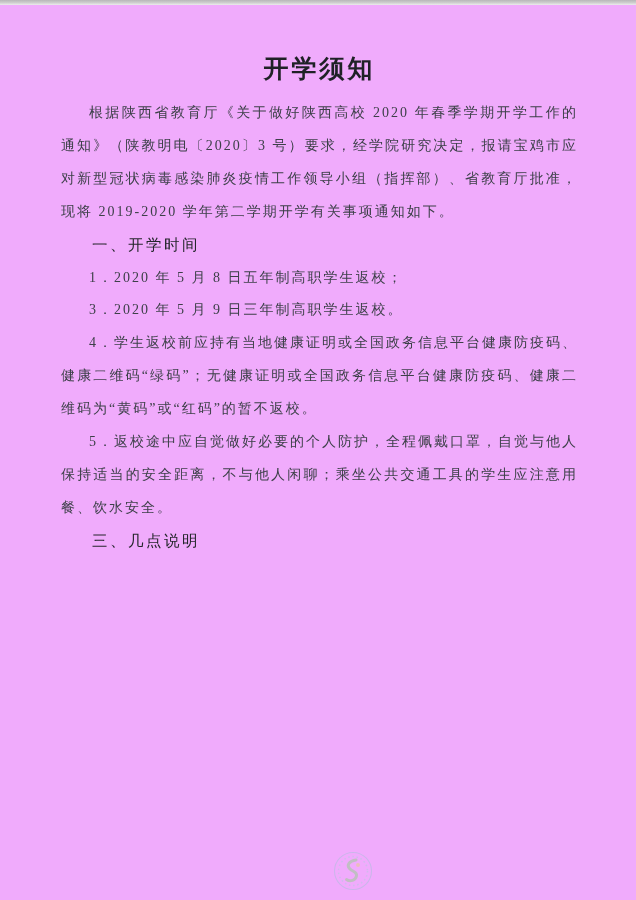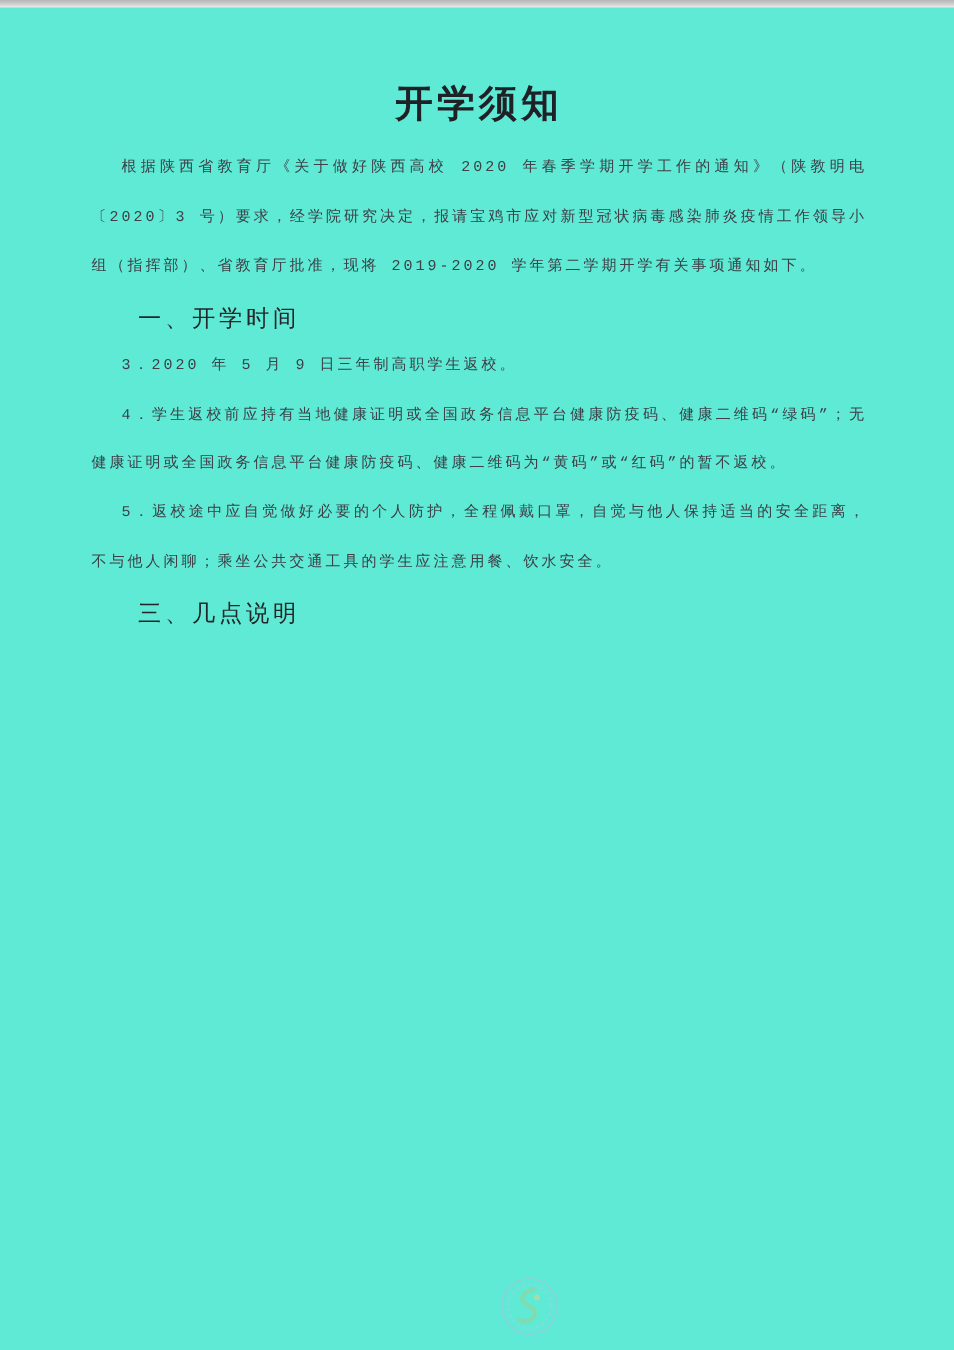--- a/index.html
+++ b/index.html
@@ -2,21 +2,21 @@
 <html><head>
 <meta charset="utf-8">
 <style>
   * { margin: 0; padding: 0; box-sizing: border-box; }
   html, body { background: #ffffff; }
 
   .page {
     position: relative;
     width: 636px;
     height: 900px;
-    background: #5eead4;
+    background: #f0abfc;
     overflow: hidden;
     font-family: "DejaVu Serif", "Liberation Serif", serif;
   }
 
   .top-strip {
     position: absolute;
     top: 0; left: 0; right: 0;
     height: 5px;
     background: linear-gradient(180deg, #b7b7b7 0%, #cfcfcf 55%, #ececec 100%);
   }
@@ -41,22 +41,22 @@
 
   .doc-body p {
     margin: 0;
     text-indent: 2em;
     text-align: justify;
     text-justify: inter-character;
     line-height: 32.9px;
   }
 
   .doc-body .para {
-    font-family: Liberation Mono, monospace;
-    font-size: 10px;
+    font-family: Liberation Serif, serif;
+    font-size: 14px;
     letter-spacing: 2px;
     color: #3d4049;
   }
 
   .doc-body .heading {
     font-family: "DejaVu Sans", "Liberation Sans", sans-serif;
     font-weight: 400;
     font-size: 15.5px;
     letter-spacing: 2.5px;
     color: #24262b;
@@ -76,20 +76,21 @@
 
 <div class="page">
 
   <div class="top-strip"></div>
 
   <div class="content">
     <h1 class="doc-title">开学须知</h1>
     <div class="doc-body">
         <p class="para">根据陕西省教育厅《关于做好陕西高校 2020 年春季学期开学工作的通知》（陕教明电〔2020〕3 号）要求，经学院研究决定，报请宝鸡市应对新型冠状病毒感染肺炎疫情工作领导小组（指挥部）、省教育厅批准，现将 2019-2020 学年第二学期开学有关事项通知如下。</p>
         <p class="heading">一、开学时间</p>
+        <p class="para">1．2020 年 5 月 8 日五年制高职学生返校；</p>
         <p class="para">3．2020 年 5 月 9 日三年制高职学生返校。</p>
         <p class="para">4．学生返校前应持有当地健康证明或全国政务信息平台健康防疫码、健康二维码“绿码”；无健康证明或全国政务信息平台健康防疫码、健康二维码为“黄码”或“红码”的暂不返校。</p>
         <p class="para">5．返校途中应自觉做好必要的个人防护，全程佩戴口罩，自觉与他人保持适当的安全距离，不与他人闲聊；乘坐公共交通工具的学生应注意用餐、饮水安全。</p>
         <p class="heading">三、几点说明</p>
       </div>
   </div>
 
   <svg class="seal" viewBox="0 0 44 44" xmlns="http://www.w3.org/2000/svg">
     <circle cx="22" cy="22" r="18.5" fill="none" stroke-width="1.1" stroke="#aebfdd"></circle>
     <circle cx="22" cy="22" r="14.5" fill="none" stroke-width="1.6" stroke-dasharray="1.6 2.6" stroke="#b9c7e2"></circle>

